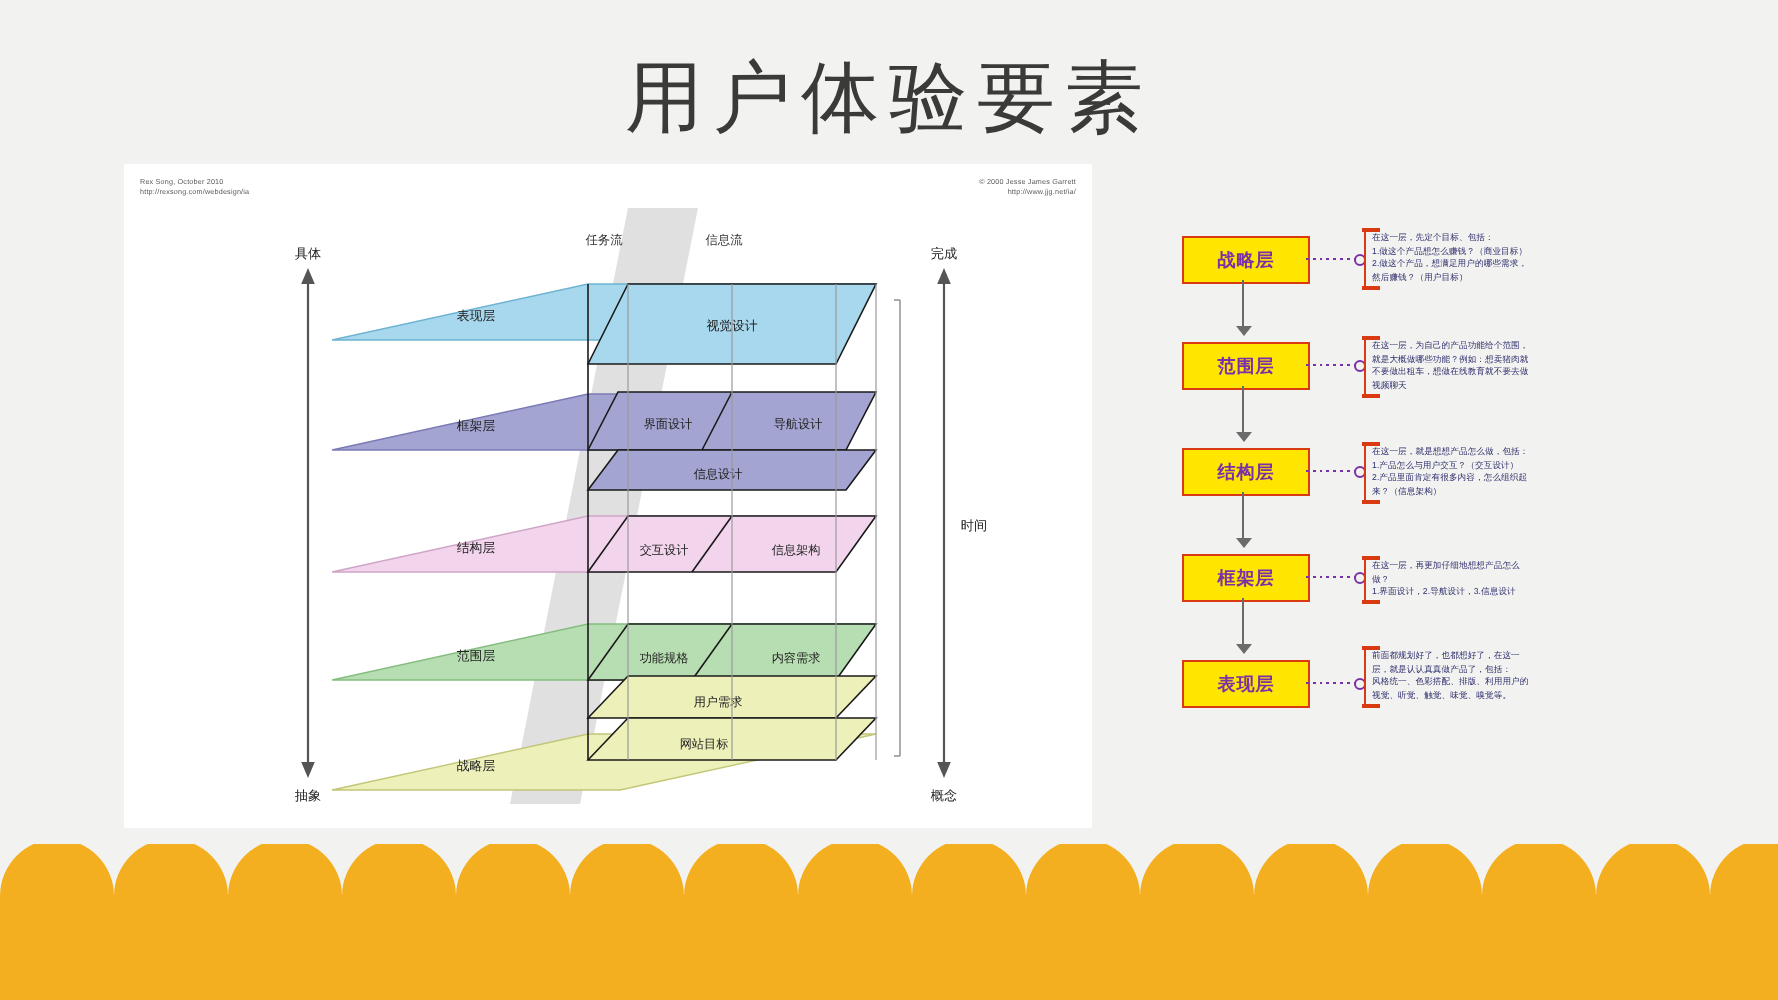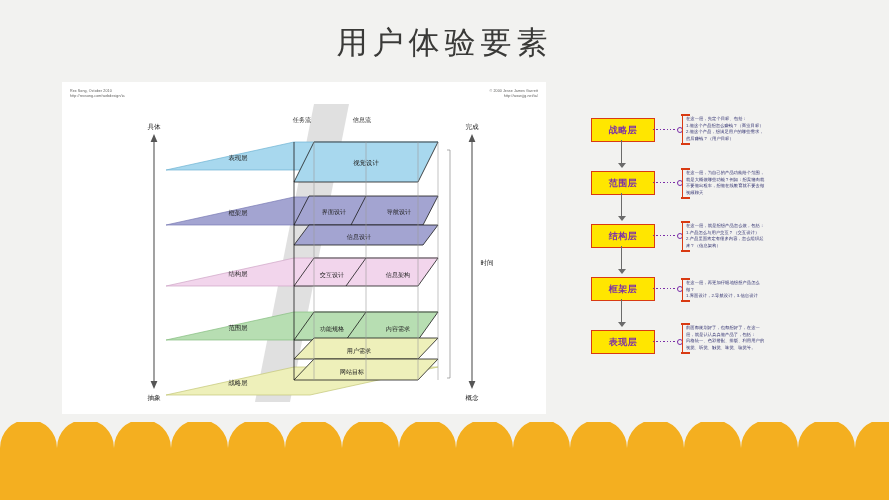--- a/index.html
+++ b/index.html
@@ -9,21 +9,21 @@
     font-family:"Liberation Sans","DejaVu Sans",sans-serif;
     overflow:hidden;position:relative;
   }
   #slide{position:absolute;inset:0;background:#F2F2F0;overflow:hidden;}
 
   
   #title{
     position:absolute;left:0;top:22px;width:889px;
     text-align:center;
     font-family:"Liberation Serif","DejaVu Serif",serif;
-    font-size:31px;letter-spacing:5px;color:#3A3A38;
+    font-size:39px;letter-spacing:5px;color:#3A3A38;
     font-weight:400;
   }
 
   
   #wave{position:absolute;left:0;bottom:0;width:889px;height:78px;}
 
   
   #card{
     position:absolute;left:62px;top:82px;width:484px;height:332px;
     background:#FFFFFF;

